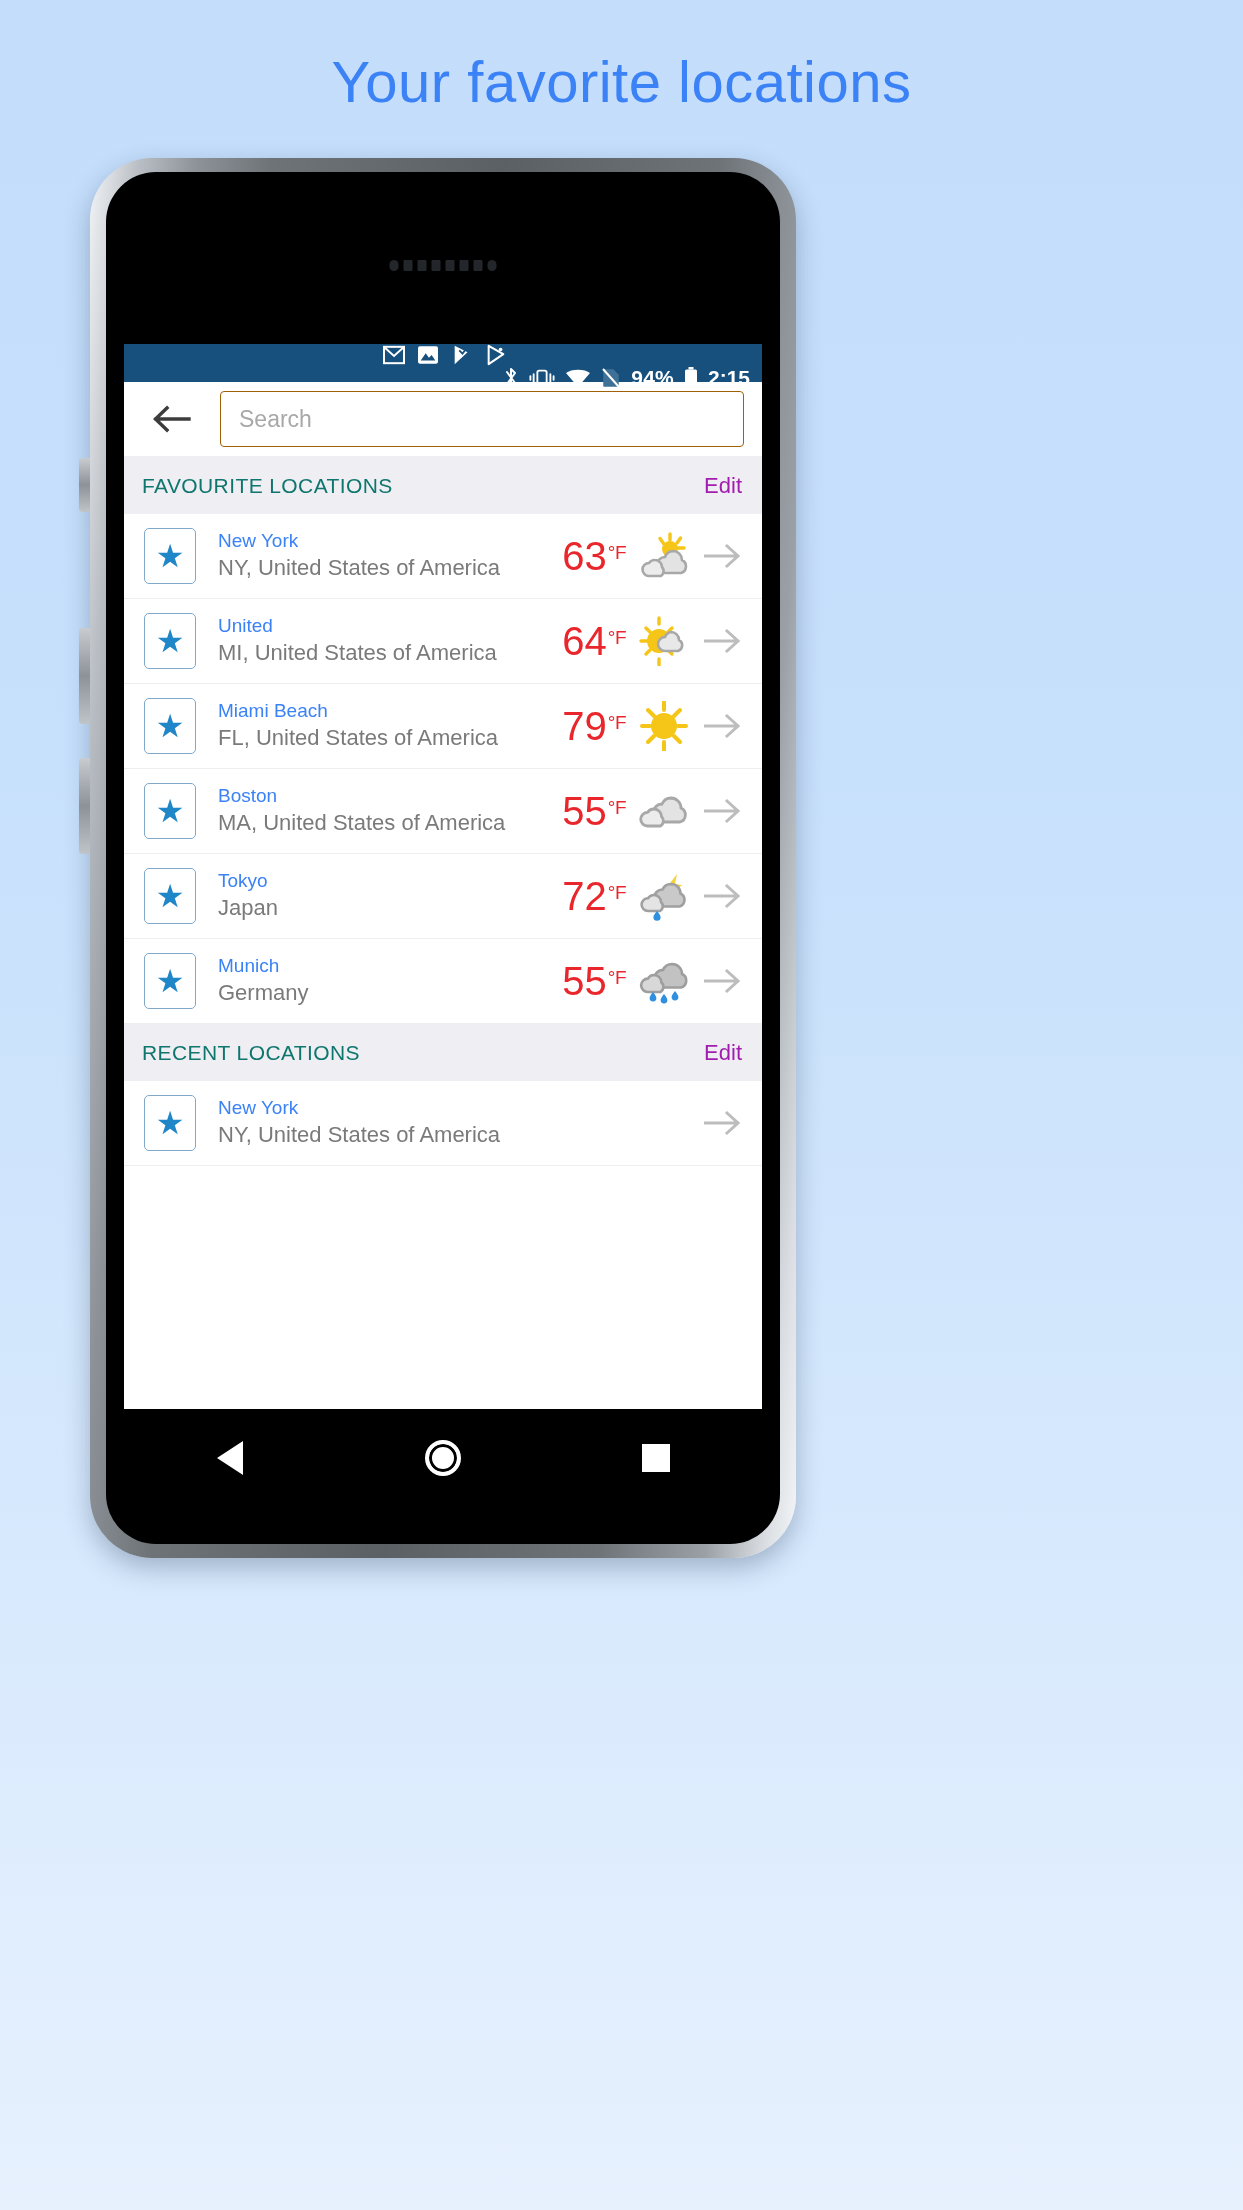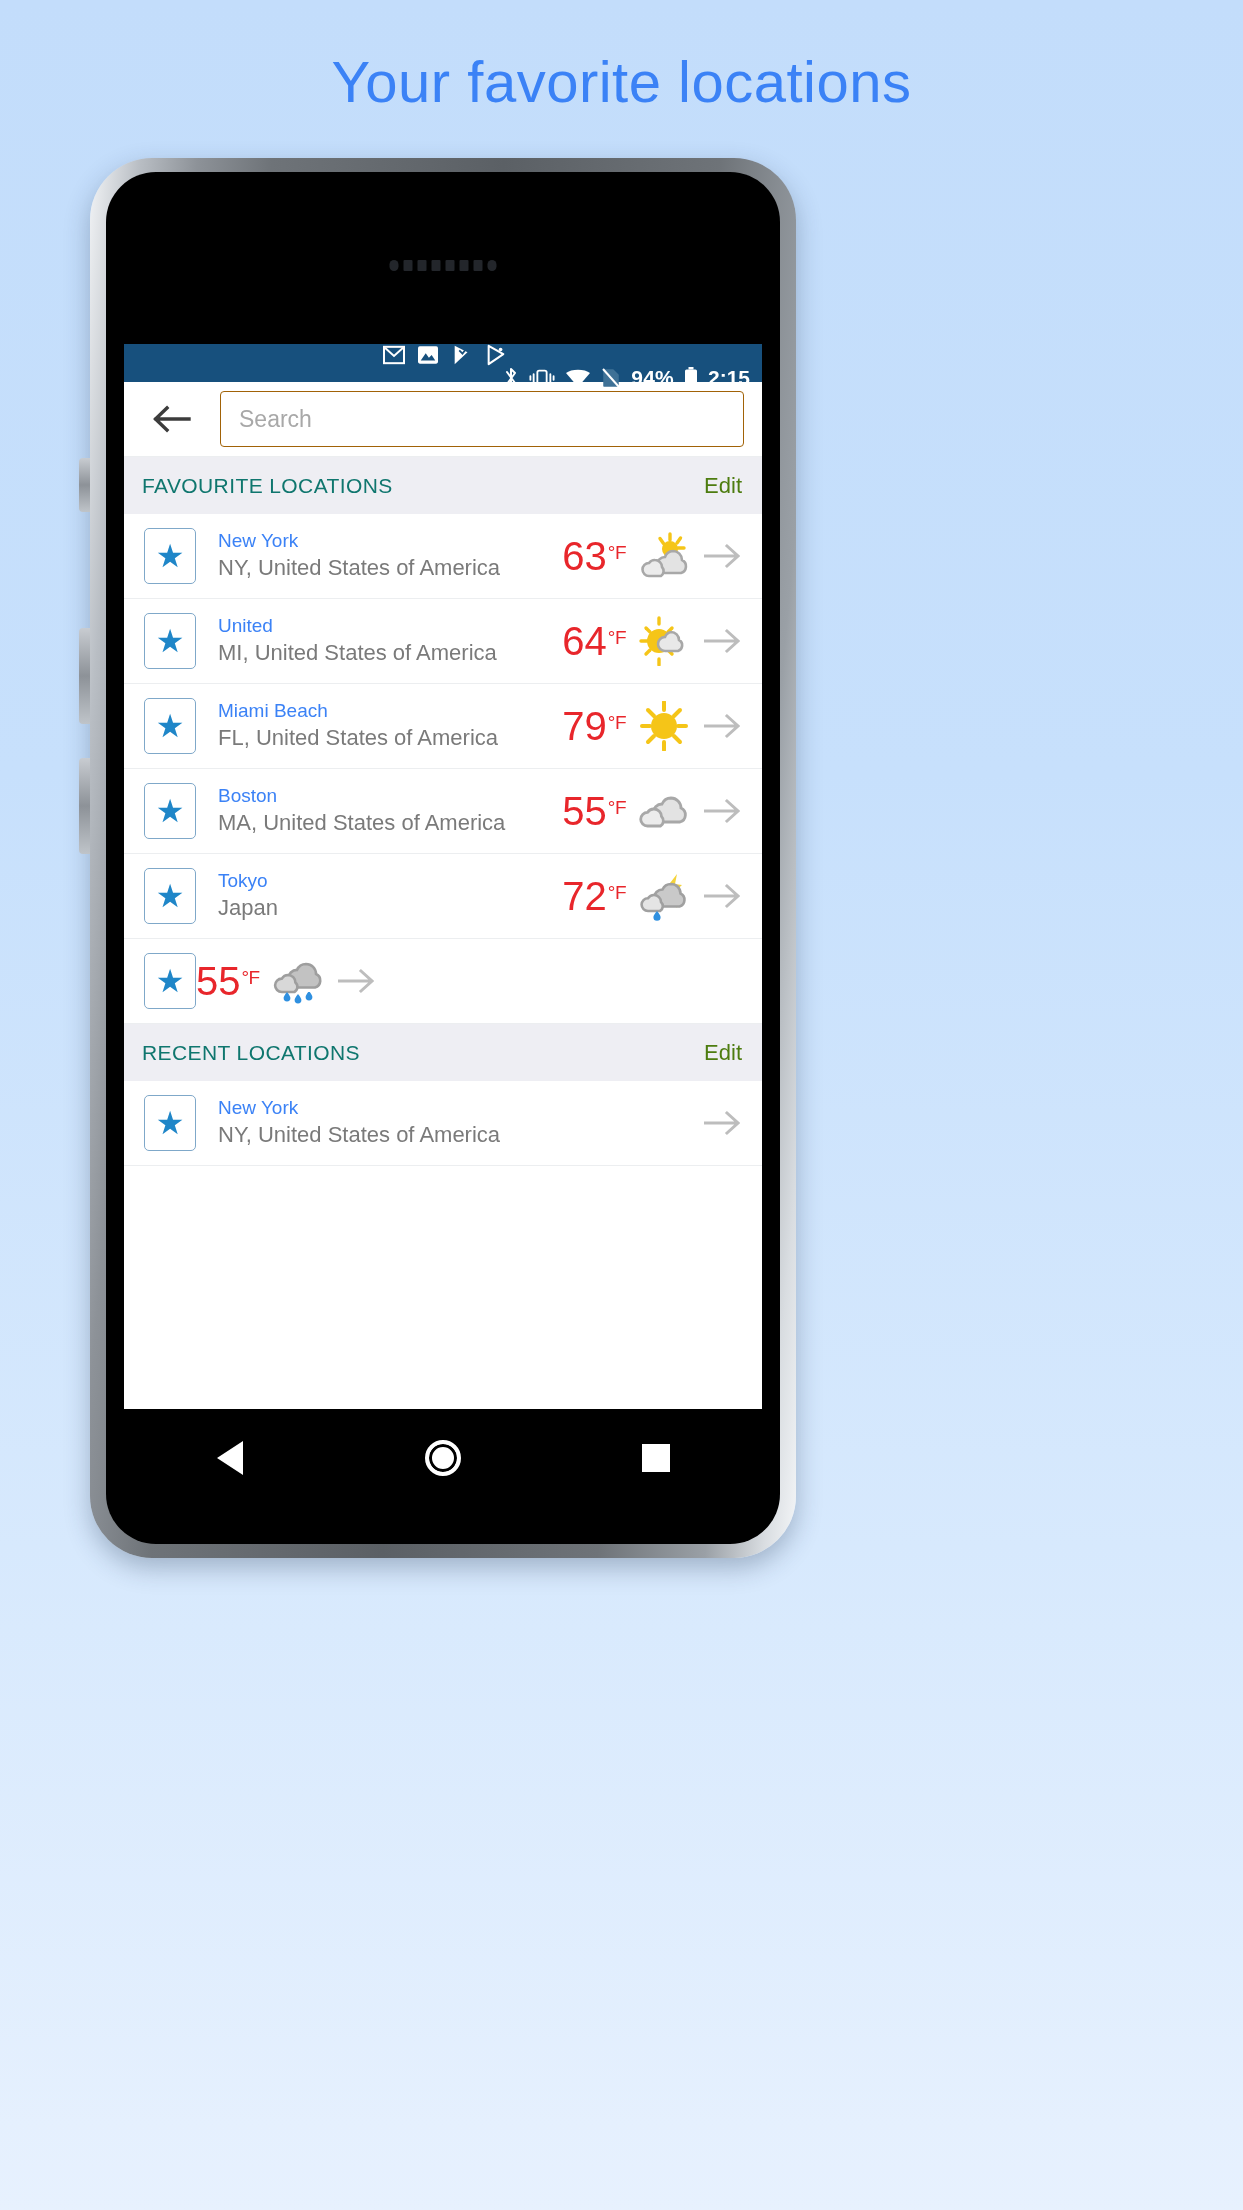--- a/index.html
+++ b/index.html
@@ -161,21 +161,21 @@
     padding: 0 20px 0 18px;
   }
   .section-title {
     font-size: 21px;
     color: #0f766e;
     letter-spacing: 0.4px;
   }
   .section-edit {
     margin-left: auto;
     font-size: 22px;
-    color: #4d7c0f;
+    color: #a21caf;
     cursor: pointer;
   }
 
   
   .loc-row {
     height: 85px;
     display: flex;
     align-items: center;
     padding: 0 18px 0 20px;
     border-bottom: 1px solid #eceef0;
@@ -498,20 +498,24 @@
           <svg width="36" height="26" viewBox="0 0 36 26">
               <path d="M1 13 L33 13 M23 3 L34 13 L23 23" stroke="#bdbdbd" stroke-width="3" fill="none" stroke-linecap="square"></path>
             </svg>
         </div>
       </div>
 
       <div class="loc-row">
         <div class="star-box">
           <span class="star-glyph">★</span>
         </div>
+        <div class="loc-text">
+          <div class="loc-name">Munich</div>
+          <div class="loc-sub">Germany</div>
+        </div>
         <div class="loc-temp">
           <span>55</span>
           <span class="unit">°F</span>
         </div>
         <div class="wx">
           <svg width="54" height="50" viewBox="0 0 54 50">
             <path d="M35 8 a10 10 0 0 1 10 10 a7.2 7.2 0 0 1 -1 13.5 h-18 a8.8 8.8 0 0 1 0 -17.6 a10 10 0 0 1 9 -5.9z" fill="#c2c2c2" stroke="#9e9e9e" stroke-width="2.6"></path>
             <path d="M17 19 a7.4 7.4 0 0 1 7.4 7.4 a5.9 5.9 0 0 1 -1 9.6 h-12.6 a6.7 6.7 0 0 1 0 -13.4 a7.4 7.4 0 0 1 6.2 -3.6z" fill="#d8d8d8" stroke="#9e9e9e" stroke-width="2.6"></path>
             <path d="M16 36 c-2.4 3.1 -3.4 4.6 -3.4 6 a3.4 3.4 0 0 0 6.8 0 c0 -1.4 -1 -2.9 -3.4 -6z" fill="#2f90e0"></path>
             <path d="M27 38 c-2.4 3.1 -3.4 4.6 -3.4 6 a3.4 3.4 0 0 0 6.8 0 c0 -1.4 -1 -2.9 -3.4 -6z" fill="#2f90e0"></path>

